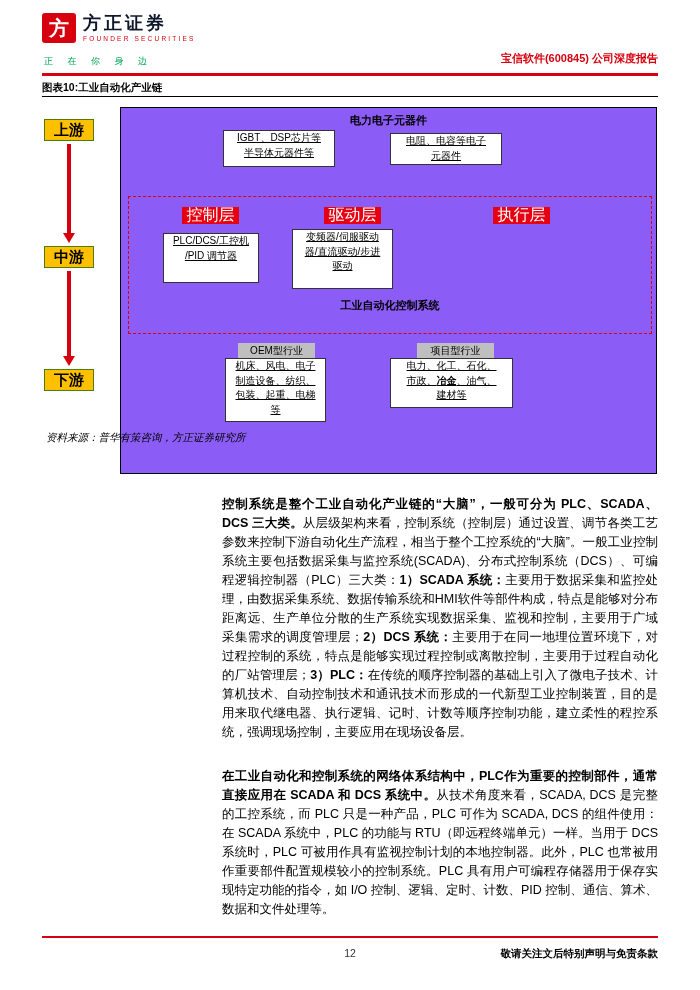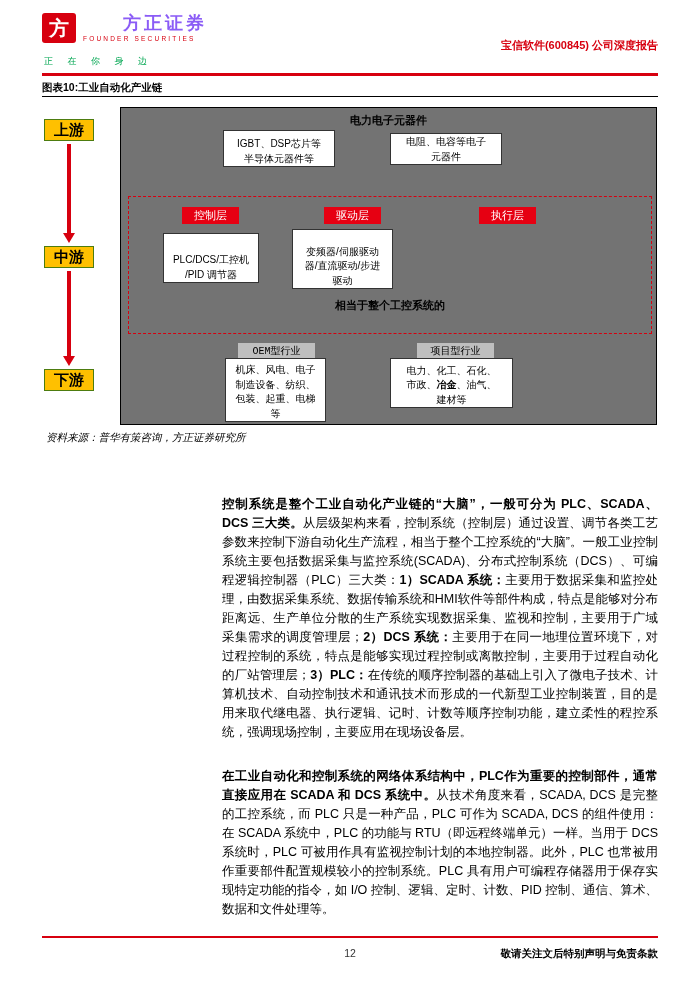--- a/index.html
+++ b/index.html
@@ -4,59 +4,59 @@
 <style>
   * { margin:0; padding:0; box-sizing:border-box; }
   html,body { background:#e8e8e8; }
   body { font-family:"Liberation Sans","DejaVu Sans",sans-serif; }
   .page { position:relative; width:700px; height:990px; background:#ffffff; margin:0 auto; overflow:hidden; }
 
   
   .header { position:absolute; top:13px; left:42px; right:42px; height:58px; }
   .brand-row { display:flex; align-items:center; gap:7px; }
   .logo-mark { width:34px; height:30px; background:#d7000f; color:#fff; display:flex; align-items:center; justify-content:center; font-size:20px; font-weight:bold; border-radius:3px; }
-  .brand-name { color:#8b5cf6; font-size:18px; font-weight:bold; letter-spacing:3px; line-height:1.05; font-family:"Liberation Serif","DejaVu Serif",serif;margin-left:40px; }
+  .brand-name { color:#0f172a; font-size:18px; font-weight:bold; letter-spacing:3px; line-height:1.05; font-family:"Liberation Serif","DejaVu Serif",serif; }
   .brand-sub { color:#d7000f; font-size:6.5px; letter-spacing:2.2px; margin-top:2px; }
   .slogan { color:#00a651; font-size:9px; letter-spacing:6px; margin-top:12px; margin-left:2px; }
-  .report-title { position:absolute; right:0; bottom:18px; color:#d7000f; font-weight:bold; font-size:11px; }
+  .report-title { position:absolute; right:0; bottom:5px; color:#d7000f; font-weight:bold; font-size:11px; }
   .rule-red { position:absolute; left:42px; right:42px; height:3px; background:#d7000f; }
   .rule-red.top { top:73px; }
 
   
   .figure-title { position:absolute; top:81px; left:42px; font-size:10.5px; font-weight:bold; color:#000; }
   .rule-thin { position:absolute; left:42px; right:42px; height:1px; background:#000; }
   .rule-thin.t1 { top:96px; }
 
   .diagram { position:absolute; top:102px; left:42px; width:616px; height:332px; font-size:10px; color:#000; }
 
   .stage { position:absolute; left:2px; width:50px; height:22px; background:#ffc000; border:1px solid #4d7c0f; display:flex; align-items:center; justify-content:center; font-size:15px; font-weight:bold; }
   .s0 { top:17px; } .s1 { top:144px; } .s2 { top:267px; }
 
   .arrow { position:absolute; left:21px; width:12px; }
   .a0 { top:42px; height:99px; } .a1 { top:169px; height:95px; }
   .arrow .shaft { position:absolute; left:4px; top:0; bottom:9px; width:4px; background:#d7000f; }
   .arrow .head { position:absolute; bottom:0; left:0; width:0; height:0; border-left:6px solid transparent; border-right:6px solid transparent; border-top:10px solid #d7000f; }
 
-  .mainbox { position:absolute; left:78px; top:5px; width:537px; height:318px; border:1px solid #000; background:#737373; }
+  .mainbox { position:absolute; left:78px; top:5px; width:537px; height:367px; border:1px solid #000; background:#8b5cf6; }
   .power-title { position:absolute; top:5px; left:0; right:0; text-align:center; font-weight:bold; font-size:11px; }
 
-  .box { position:absolute; border:1px solid #333; background:#fff; display:flex; align-items:flex-end; justify-content:center; }
+  .box { position:absolute; border:1px solid #333; background:#fff; display:flex; align-items:flex-start; justify-content:center;text-decoration:underline; }
   .box-text { white-space:pre-line; text-align:center; line-height:1.45; font-size:10px; }
   .b-igbt { left:102px; top:22px; width:112px; height:37px; }
   .b-res  { left:269px; top:25px; width:112px; height:32px; }
 
   .dashed { position:absolute; left:7px; top:88px; width:524px; height:138px; border:1px dashed #d7000f; }
-  .layer { position:absolute; top:10px; width:57px; height:17px; background:#e60012; color:#fff; display:flex; align-items:center; justify-content:center; font-size:11px; }
-  .l0 { left:53px; } .l1 { left:195px; } .l2 { left:350px; }
+  .layer { position:absolute; top:10px; width:57px; height:17px; background:#e60012; color:#fff; display:flex; align-items:center; justify-content:center; font-size:16px; }
+  .l0 { left:53px; } .l1 { left:195px; } .l2 { left:364px; }
   .b-plc   { left:34px;  top:36px; width:96px;  height:50px; }
   .b-drive { left:163px; top:32px; width:101px; height:60px; }
   .b-motor { left:337px; top:36px; width:101px; height:46px; }
   .ctrl-caption { position:absolute; left:0; right:0; top:101px; text-align:center; font-weight:bold; font-size:11px; }
 
-  .gray-h { position:absolute; top:235px; width:77px; height:16px; background:#bfbfbf; display:flex; align-items:center; justify-content:center; font-size:10px;font-family:Liberation Mono, monospace; }
+  .gray-h { position:absolute; top:235px; width:77px; height:16px; background:#bfbfbf; display:flex; align-items:center; justify-content:center; font-size:10px; }
   .g0 { left:117px; } .g1 { left:296px; }
   .b-oem  { left:104px; top:250px; width:101px; height:64px; }
   .b-proj { left:269px; top:250px; width:123px; height:50px; }
 
   .source { position:absolute; top:431px; left:46px; font-family:Liberation Serif, serif; font-style:italic; font-size:10.5px; color:#000; }
 
   
   .body-col { position:absolute; top:470px; left:222px; width:436px; color:#000; }
   .body-par { font-size:12.5px; line-height:19px; text-align:justify; margin-bottom:11px;margin-top:25px; }
   .seg-bold { font-weight:bold; }
@@ -125,21 +125,21 @@
         <div class="box b-plc">
           <span class="box-text">PLC/DCS/工控机
 /PID 调节器</span>
         </div>
         <div class="box b-drive">
           <span class="box-text">变频器/伺服驱动
 器/直流驱动/步进
 驱动</span>
         </div>
 
-        <div class="ctrl-caption">相当于整个工控系统的</div>
+        <div class="ctrl-caption">工业自动化控制系统</div>
       </div>
 
       <div class="gray-h g0">OEM型行业</div>
       <div class="gray-h g1">项目型行业</div>
 
       <div class="box b-proj">
         <span class="box-text"><span>电力、化工、石化、
 市政、</span><span class="seg-bold">冶金</span><span>、油气、
 建材等</span></span>
       </div>

